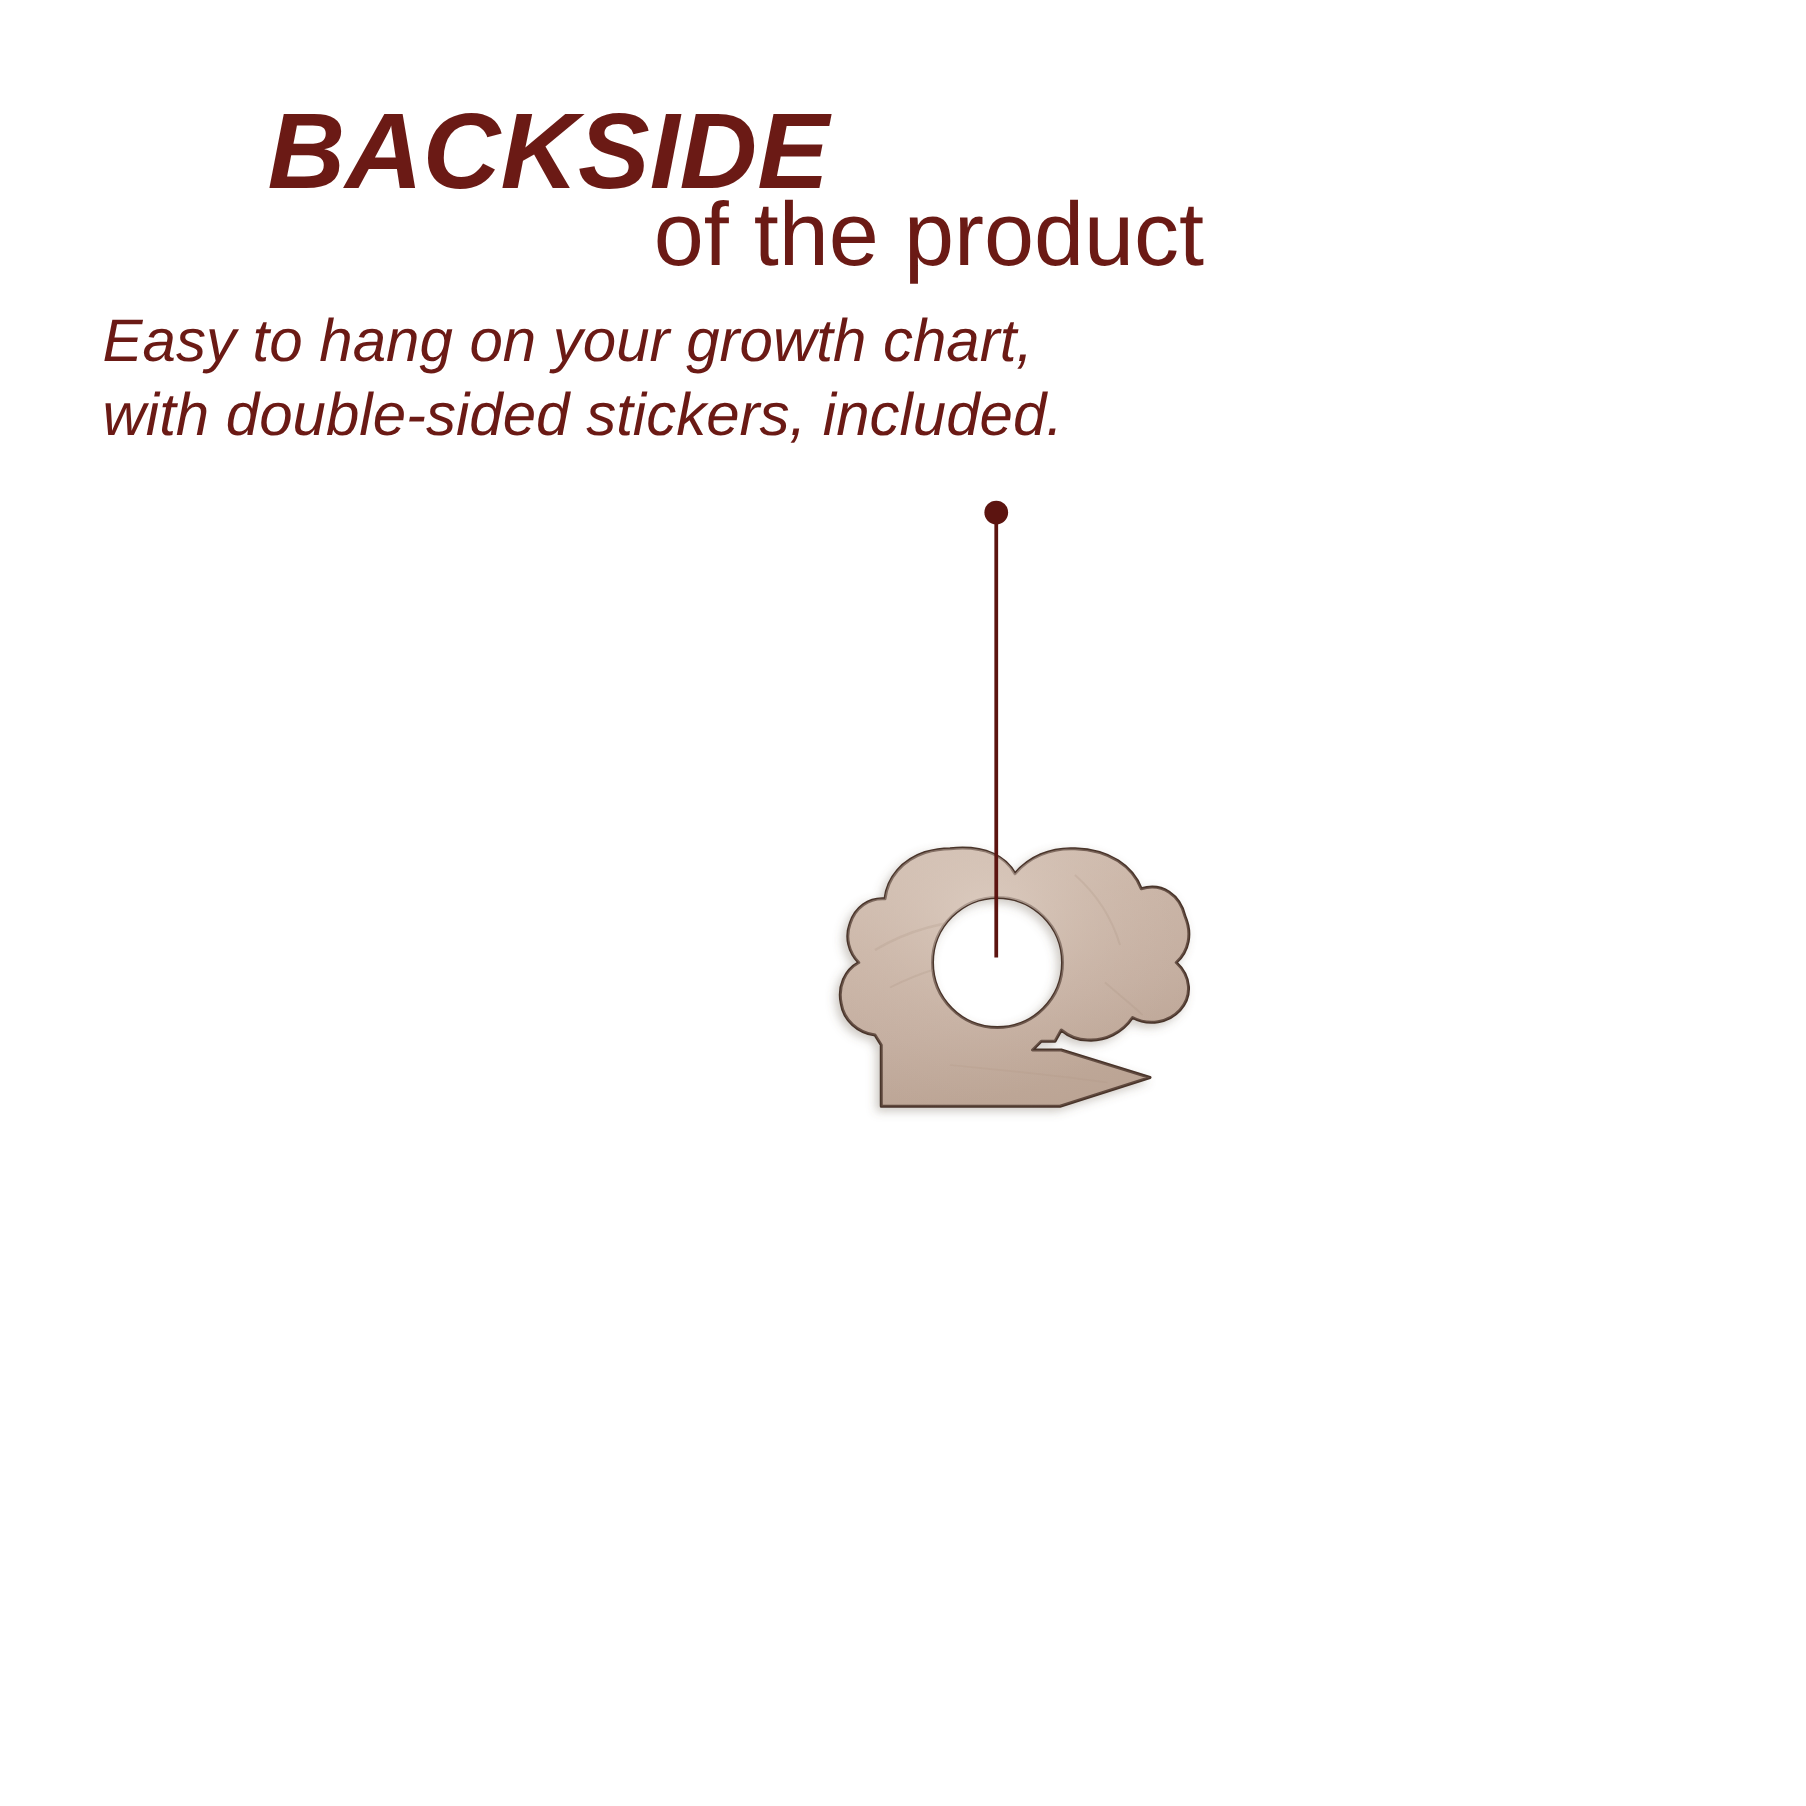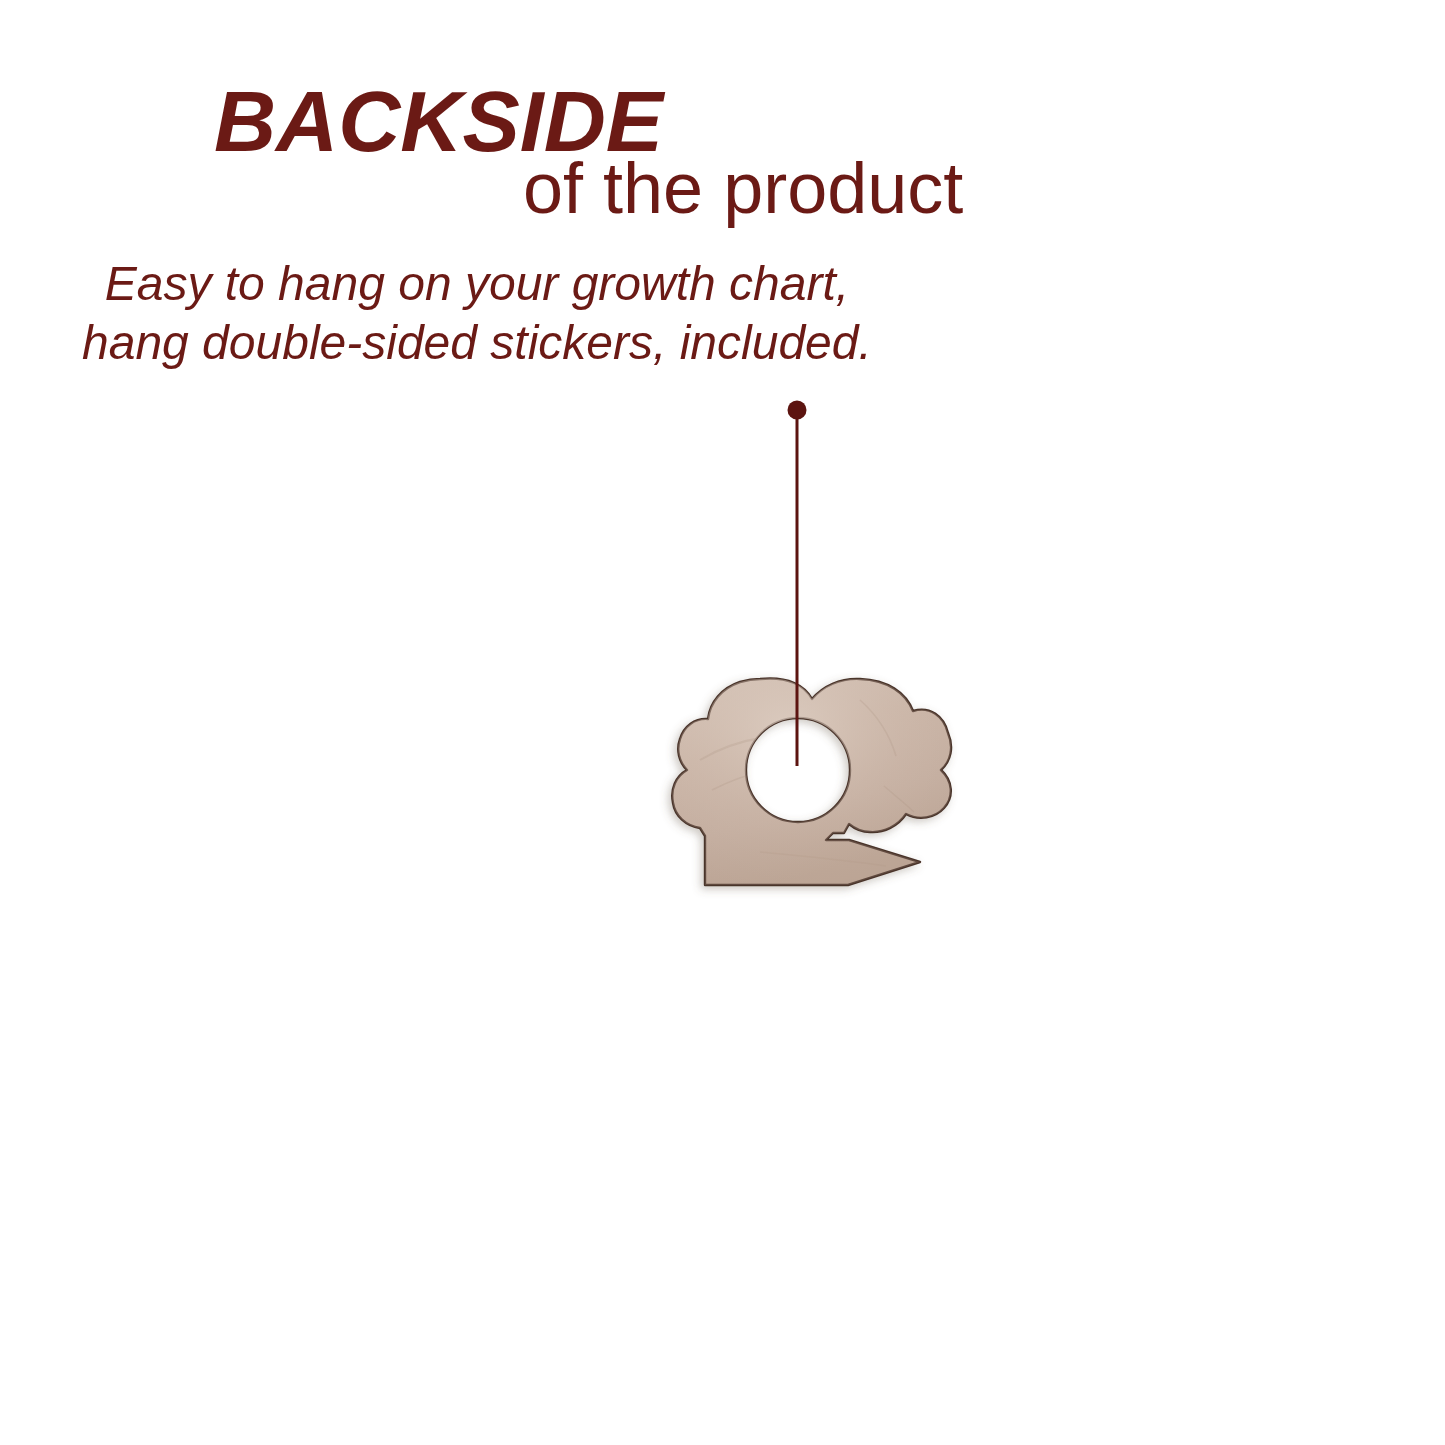--- a/index.html
+++ b/index.html
@@ -8,21 +8,20 @@
     padding: 0;
     background: #ffffff;
   }
   #canvas {
     position: relative;
     width: 1445px;
     height: 1445px;
     background: #ffffff;
     overflow: hidden;
     font-family: "Liberation Sans", sans-serif;
-    text-align: center;
   }
 
   
   .headline-block {
     position: absolute;
     left: 0;
     top: 0;
     width: 1445px;
   }
   .title-main {
@@ -49,21 +48,21 @@
     line-height: 72px;
     color: #6b1a15;
     white-space: nowrap;
     margin-left: 36px;
   }
 
   
   .caption {
     position: absolute;
     left: 82px;
-    top: 254px;
+    top: 244px;
     font-family: "Liberation Sans", sans-serif;
     font-style: italic;
     font-weight: normal;
     font-size: 48px;
     line-height: 59px;
     color: #6b1a15;
     white-space: nowrap;
   }
   .caption-line { display: block; }
 
@@ -89,21 +88,21 @@
 
 <div id="canvas">
 
   <div class="headline-block">
     <div class="title-main">BACKSIDE</div>
     <div class="title-sub">of the product</div>
   </div>
 
   <div class="caption">
     <span class="caption-line">Easy to hang on your growth chart,</span>
-    <span class="caption-line">hang double-sided stickers, included.</span>
+    <span class="caption-line">with double-sided stickers, included.</span>
   </div>
 
   <div class="product-stage">
     <svg class="product-svg" viewBox="0 0 1445 1445" xmlns="http://www.w3.org/2000/svg">
       <defs>
 
         <linearGradient id="woodGrad" x1="0" y1="0" x2="0.35" y2="1">
           <stop offset="0%" stop-color="#d6c5b9"></stop>
           <stop offset="38%" stop-color="#cbb6a8"></stop>
           <stop offset="72%" stop-color="#c5afa1"></stop>

